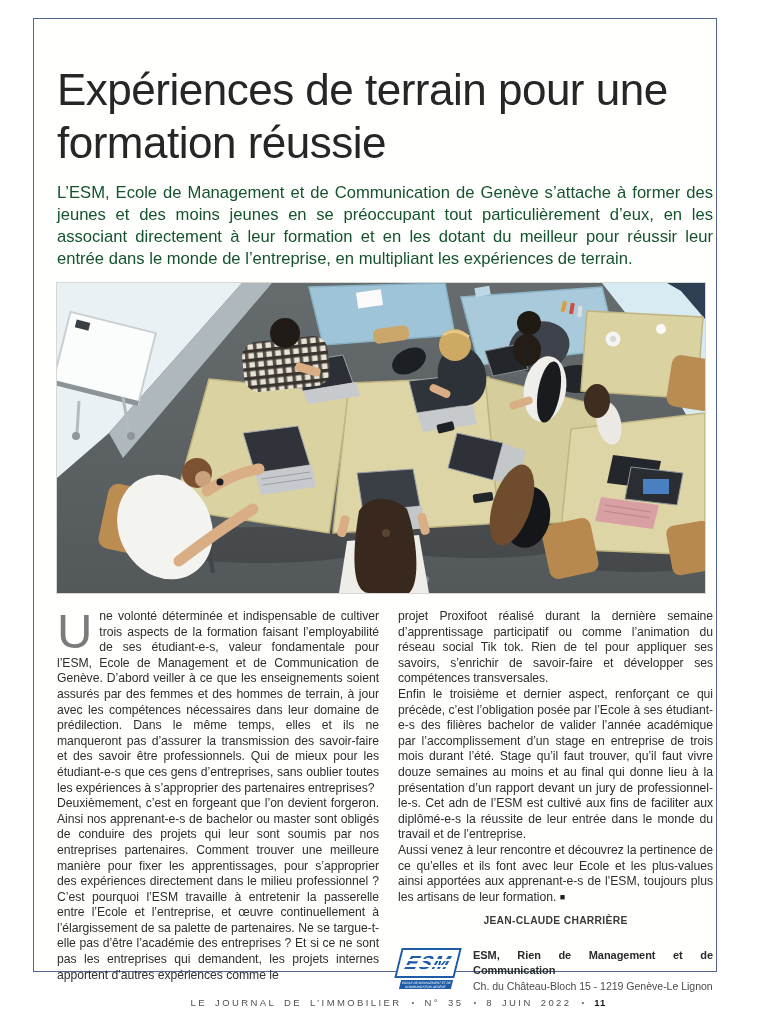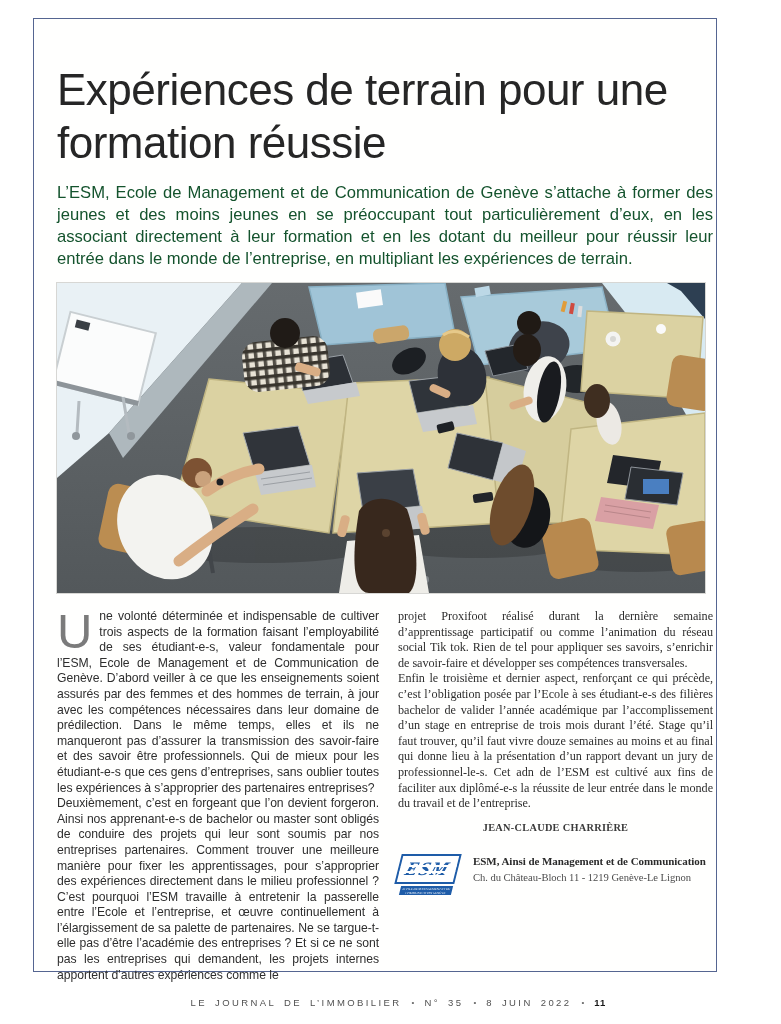--- a/index.html
+++ b/index.html
@@ -23,21 +23,21 @@
     text-align:justify;font-weight:400;
   }
   figure.photo{
     margin:13px 0 0 0;width:648px;height:310px;outline:1px solid #d7d7d4;
     padding:0;position:relative;overflow:hidden;background:#5d6165;
   }
   figure.photo svg{display:block;width:648px;height:310px;}
   .cols{display:flex;gap:19px;margin-top:16px;}
   .col{font-size:12.2px;line-height:15.6px;color:#2e2e2e;text-align:justify;letter-spacing:-0.05px;}
   .col-left{width:322px;}
-  .col-right{width:315px;font-family:Liberation Serif, serif;}
+  .col-right{width:315px;}
   .col p{margin:0;}
   .dropcap{
     float:left;font-size:49px;line-height:38px;padding:3px 7px 0 0;
     color:#7b7b7b;font-weight:400;
   }
   .endmark{font-size:9px;vertical-align:1px;color:#1d1d1d;letter-spacing:0;}
   .byline{
     text-align:center;font-weight:bold;font-size:10.3px;color:#3a3a3a;
     margin-top:8px;letter-spacing:0.3px;
   }
@@ -233,34 +233,35 @@
     </figure>
 
     <div class="cols">
       <div class="col col-left">
         <p><span class="dropcap">U</span><span>ne volonté déterminée et indispensable de cultiver trois aspects de la formation faisant l’employabilité de ses étudiant-e-s, valeur fondamentale pour l’ESM, Ecole de Management et de Communication de Genève. D’abord veiller à ce que les enseignements soient assurés par des femmes et des hommes de terrain, à jour avec les compétences nécessaires dans leur domaine de prédilection. Dans le même temps, elles et ils ne manqueront pas d’assurer la transmission des savoir-faire et des savoir être professionnels. Qui de mieux pour les étudiant-e-s que ces gens d’entreprises, sans oublier toutes les expériences à s’approprier des partenaires entreprises?</span></p>
         <p>Deuxièmement, c’est en forgeant que l’on devient forgeron. Ainsi nos apprenant-e-s de bachelor ou master sont obligés de conduire des projets qui leur sont soumis par nos entreprises partenaires. Comment trouver une meilleure manière pour fixer les apprentissages, pour s’approprier des expériences directement dans le milieu professionnel ? C’est pourquoi l’ESM travaille à entretenir la passerelle entre l’Ecole et l’entreprise, et œuvre continuellement à l’élargissement de sa palette de partenaires. Ne se targue-t-elle pas d’être l’académie des entreprises ? Et si ce ne sont pas les entreprises qui demandent, les projets internes apportent d’autres expériences comme le</p>
       </div>
       <div class="col col-right">
         <p>projet Proxifoot réalisé durant la dernière semaine d’apprentissage participatif ou comme l’animation du réseau social Tik tok. Rien de tel pour appliquer ses savoirs, s’enrichir de savoir-faire et développer ses compétences transversales.</p>
         <p>Enfin le troisième et dernier aspect, renforçant ce qui précède, c’est l’obligation posée par l’Ecole à ses étudiant-e-s des filières bachelor de valider l’année académique par l’accomplissement d’un stage en entreprise de trois mois durant l’été. Stage qu’il faut trouver, qu’il faut vivre douze semaines au moins et au final qui donne lieu à la présentation d’un rapport devant un jury de professionnel-le-s. Cet adn de l’ESM est cultivé aux fins de faciliter aux diplômé-e-s la réussite de leur entrée dans le monde du travail et de l’entreprise.</p>
+        <p><span>Aussi venez à leur rencontre et découvrez la pertinence de ce qu’elles et ils font avec leur Ecole et les plus-values ainsi apportées aux apprenant-e-s de l’ESM, toujours plus les artisans de leur formation. </span><span class="endmark">■</span></p>
         <div class="byline">JEAN-CLAUDE CHARRIÈRE</div>
 
         <div class="contact">
           <div class="esm-logo">
             <div class="esm-box">
               <span class="esm-word">ESM</span>
               <span class="stripe" style="top:9px"></span>
               <span class="stripe" style="top:15px"></span>
             </div>
             <div class="esm-sub">ECOLE DE MANAGEMENT ET DE COMMUNICATION GENÈVE</div>
           </div>
           <div class="contact-text">
-            <div class="contact-name">ESM, Ainsi de Management et de Communication</div>
-            <div>Ch. du Château-Bloch 11 - 1219 Genève-Le Lignon</div>
+            <div class="contact-name">ESM, Rien de Management et de Communication</div>
+            <div>Ch. du Château-Bloch 15 - 1219 Genève-Le Lignon</div>
           </div>
         </div>
       </div>
     </div>
 
   </div>
 </div>
 
 <div class="footer">
   <span>LE JOURNAL DE L’IMMOBILIER</span>

